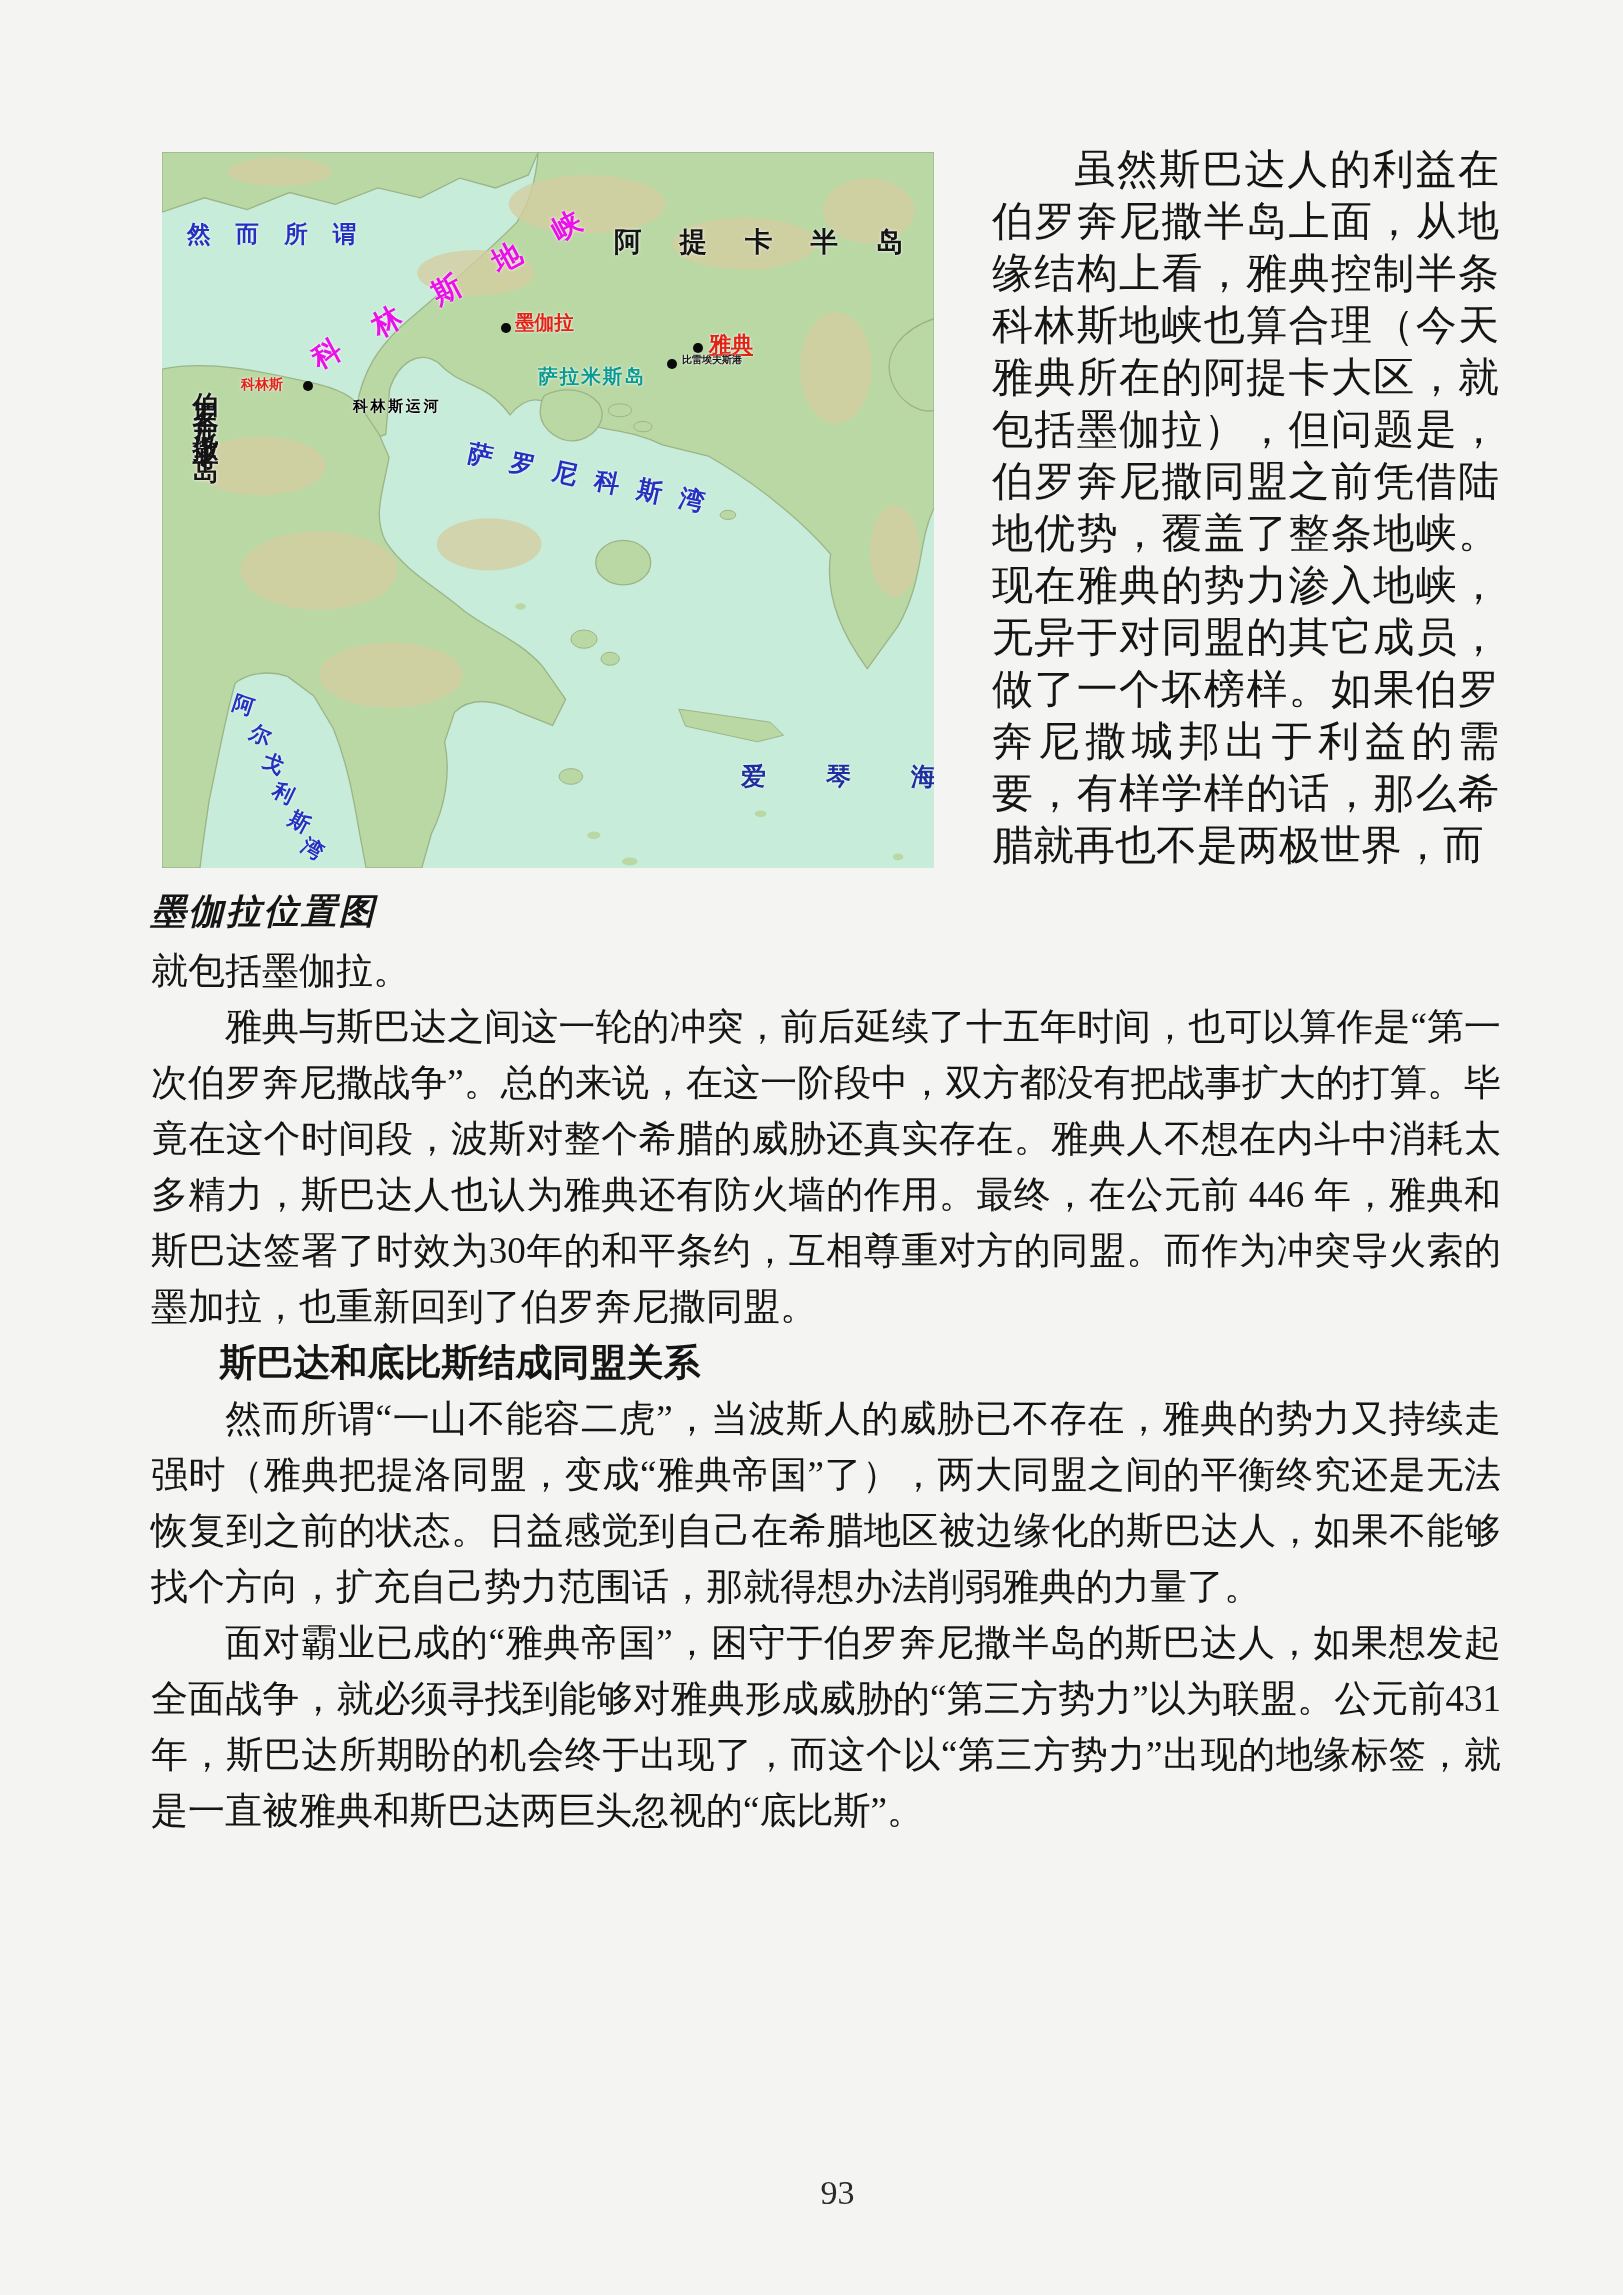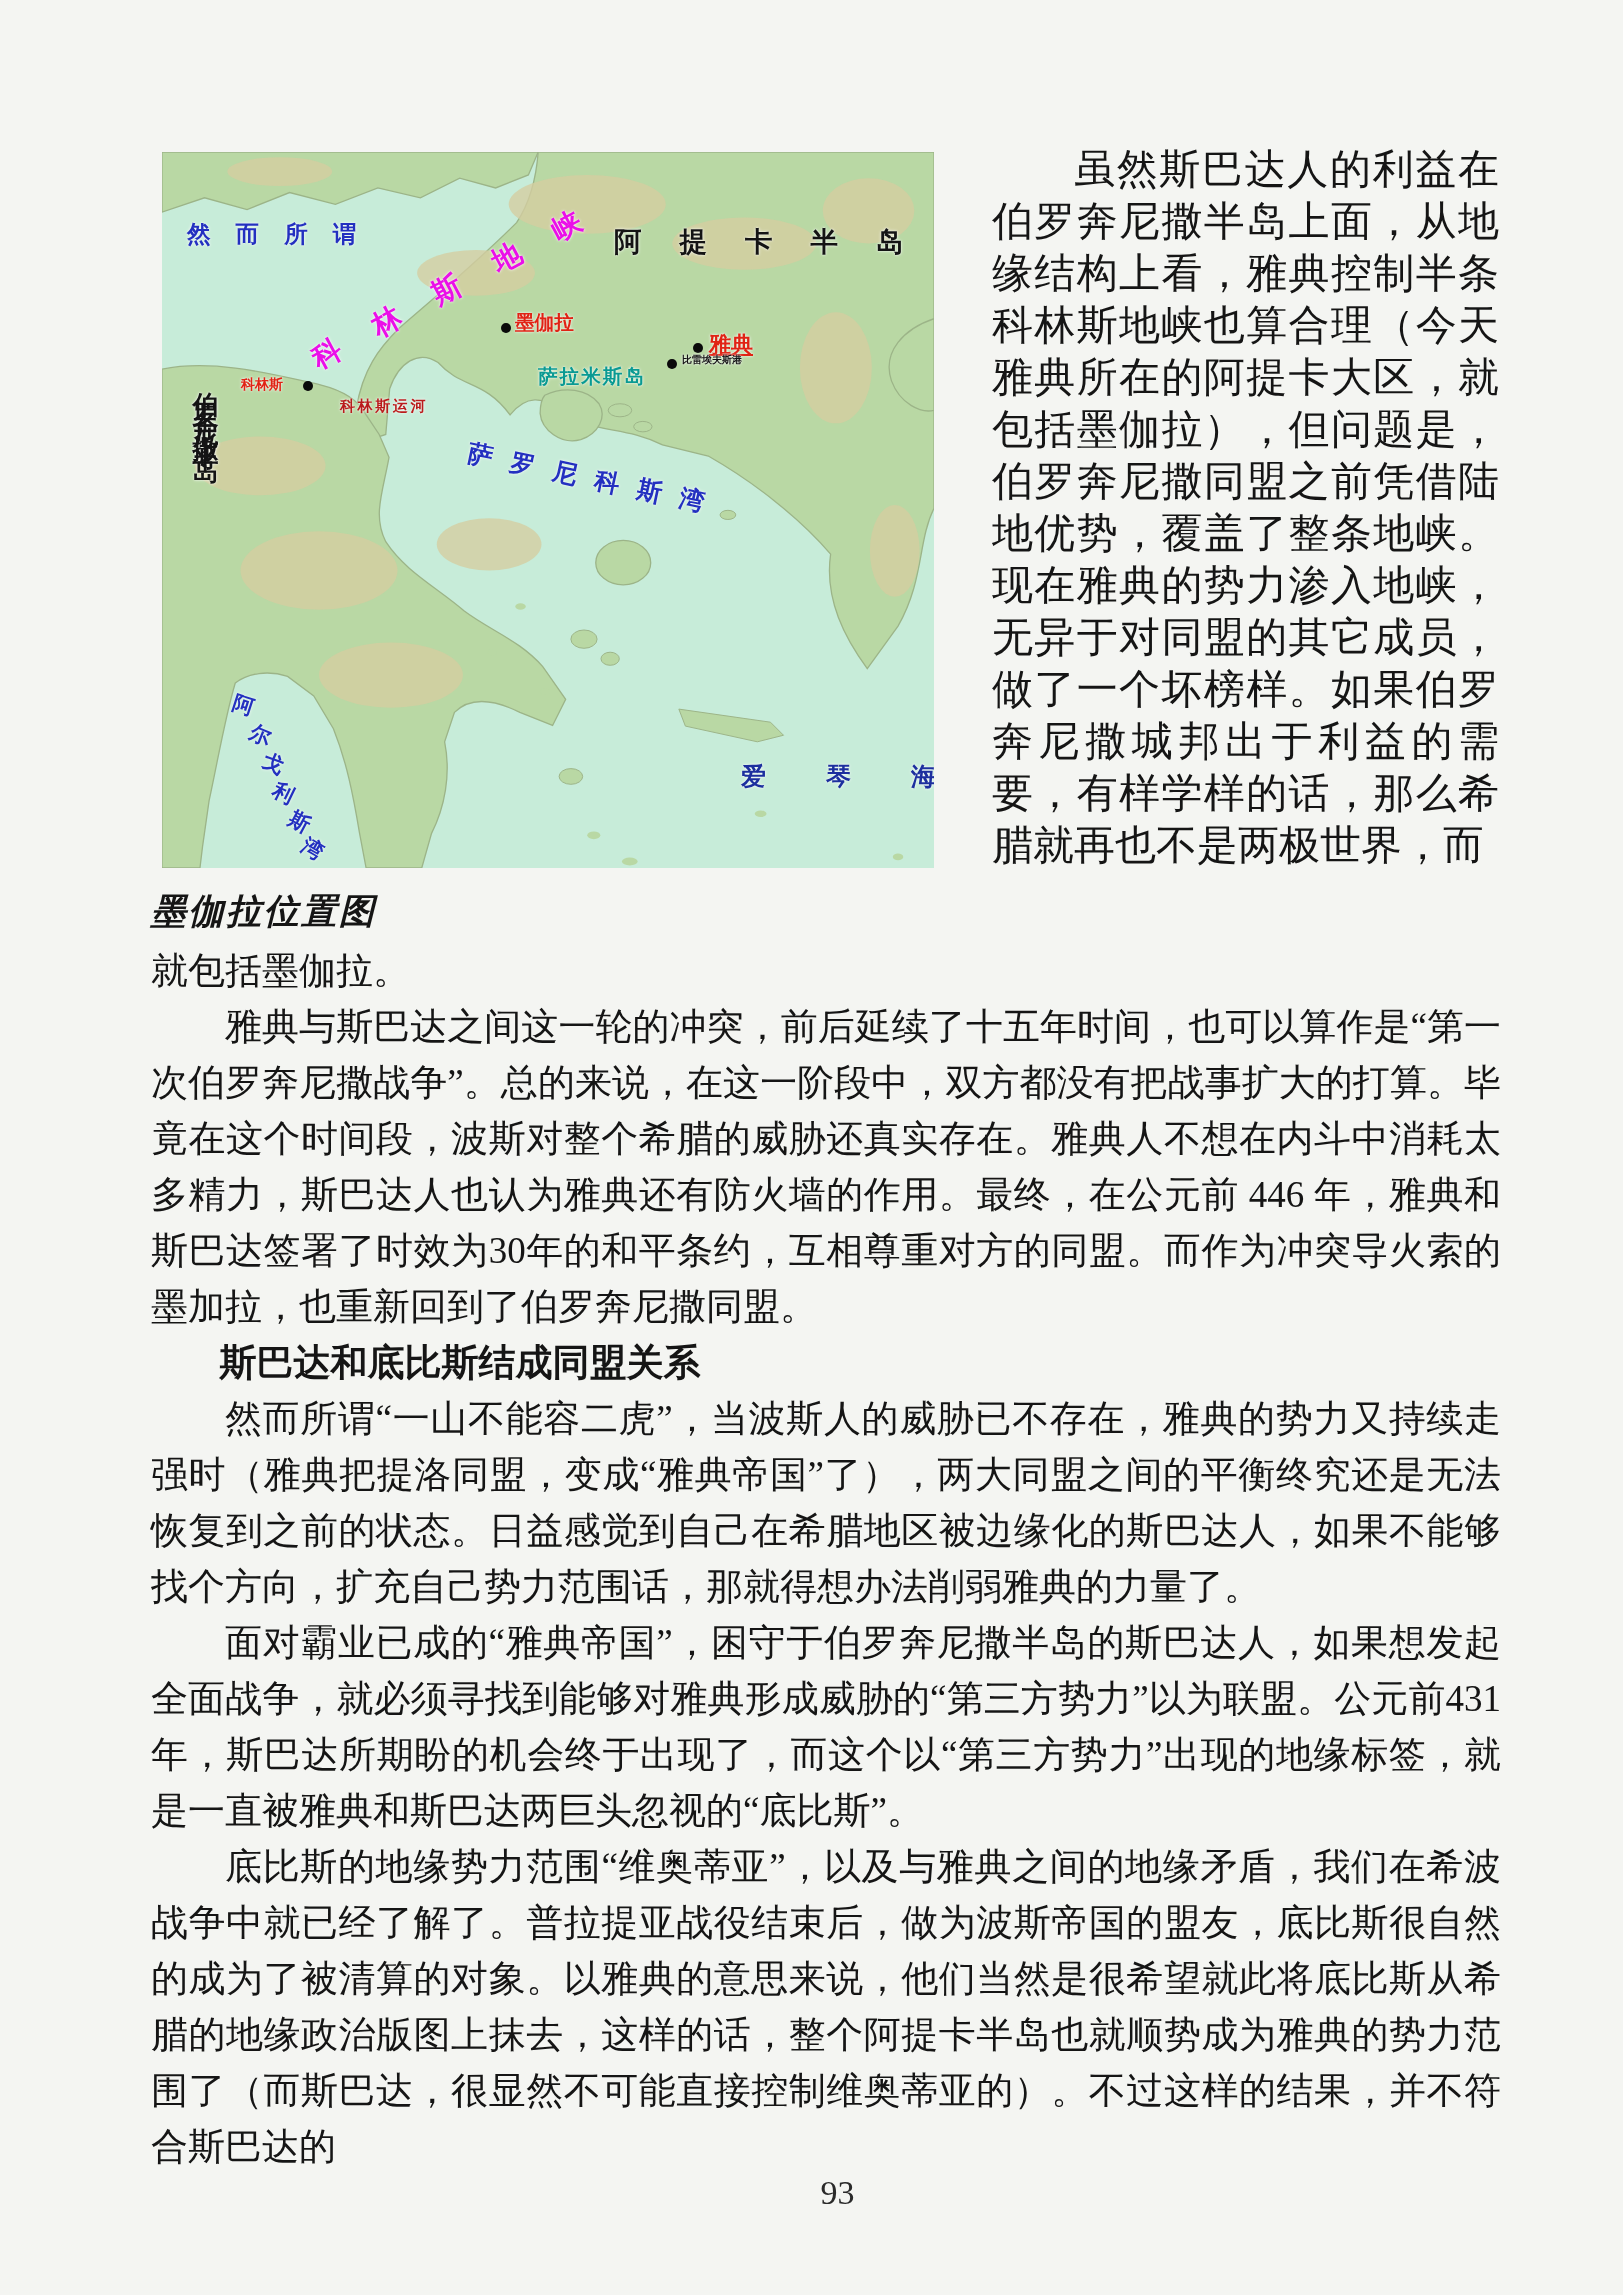--- a/index.html
+++ b/index.html
@@ -22,21 +22,21 @@
     text-shadow:0 0 3.3px rgba(255,255,255,.85),0 0 1.3px rgba(255,255,255,.8);}
   .lbl-gulf{left:25px;top:71px;font-size:23.6px;letter-spacing:25px;color:#2330c0;}
   .lbl-isthmus{left:152px;top:194px;font-size:29px;letter-spacing:39px;color:#ea10e8;
     transform:rotate(-28deg);transform-origin:left center;}
   .lbl-attica{left:452px;top:76px;font-size:27.5px;letter-spacing:38px;color:#141414;}
   .lbl-megara{left:353px;top:161px;font-size:19.6px;color:#e02314;}
   .lbl-athens{left:547px;top:182px;font-size:22px;color:#e02314;text-decoration:underline;}
   .lbl-piraeus{left:520px;top:203px;font-size:10px;color:#141414;font-weight:bold;}
   .lbl-salamis{left:376px;top:215px;font-size:19.6px;letter-spacing:2px;color:#0a9a92;}
   .lbl-corinth{left:79px;top:225px;font-size:14px;color:#e02314;}
-  .lbl-canal{left:178px;top:246px;font-size:15px;letter-spacing:2.6px;color:#b91c1c;}
+  .lbl-canal{left:191px;top:246px;font-size:15px;letter-spacing:2.6px;color:#000000;}
   .lbl-pelo{left:31px;top:219px;font-size:26px;color:#141414;
     writing-mode:vertical-rl;letter-spacing:11px;}
   .lbl-saronic{left:306px;top:288px;font-size:25px;letter-spacing:18.3px;color:#2330c0;
     transform:rotate(12deg);transform-origin:left center;}
   .lbl-aegean{left:579px;top:612px;font-size:25px;letter-spacing:60px;color:#1c2f9e;}
   .argolic-ch{position:absolute;font-size:21px;color:#2330c0;font-weight:bold;
     font-family:"Liberation Sans","DejaVu Sans",sans-serif;
     text-shadow:0 0 3.3px rgba(255,255,255,.85);}
   .dot{position:absolute;width:9.8px;height:9.8px;border-radius:50%;background:#0a0a0a;}
 
@@ -173,19 +173,18 @@
   </div>
 
   <div class="map-caption">墨伽拉位置图</div>
 
   <div class="body-text">
     <p class="noindent">就包括墨伽拉。</p>
     <p>雅典与斯巴达之间这一轮的冲突，前后延续了十五年时间，也可以算作是“第一次伯罗奔尼撒战争”。总的来说，在这一阶段中，双方都没有把战事扩大的打算。毕竟在这个时间段，波斯对整个希腊的威胁还真实存在。雅典人不想在内斗中消耗太多精力，斯巴达人也认为雅典还有防火墙的作用。最终，在公元前 446 年，雅典和斯巴达签署了时效为30年的和平条约，互相尊重对方的同盟。而作为冲突导火索的墨加拉，也重新回到了伯罗奔尼撒同盟。</p>
     <p class="heading">斯巴达和底比斯结成同盟关系</p>
     <p>然而所谓“一山不能容二虎”，当波斯人的威胁已不存在，雅典的势力又持续走强时（雅典把提洛同盟，变成“雅典帝国”了），两大同盟之间的平衡终究还是无法恢复到之前的状态。日益感觉到自己在希腊地区被边缘化的斯巴达人，如果不能够找个方向，扩充自己势力范围话，那就得想办法削弱雅典的力量了。</p>
     <p>面对霸业已成的“雅典帝国”，困守于伯罗奔尼撒半岛的斯巴达人，如果想发起全面战争，就必须寻找到能够对雅典形成威胁的“第三方势力”以为联盟。公元前431 年，斯巴达所期盼的机会终于出现了，而这个以“第三方势力”出现的地缘标签，就是一直被雅典和斯巴达两巨头忽视的“底比斯”。</p>
-    <p>底比斯的地缘势力范围“维奥蒂亚”，以及与雅典之间的地缘矛盾，我们在希波战争中就已经了解了。普拉提亚战役结束后，做为波斯帝国的盟友，底比斯很自然的成为了被清算的对象。以雅典的意思来说，他们当然是很希望就此将底比斯从希腊的地缘政治版图上抹去，这样的话，整个阿提卡半岛也就顺势成为雅典的势力范围了（而斯巴达，很显然不可能直接控制维奥蒂亚的）。不过这样的结果，并不符合斯巴达的</p>
   </div>
 
   <div class="page-number">93</div>
 
 </div>
 
 
 </body></html>

